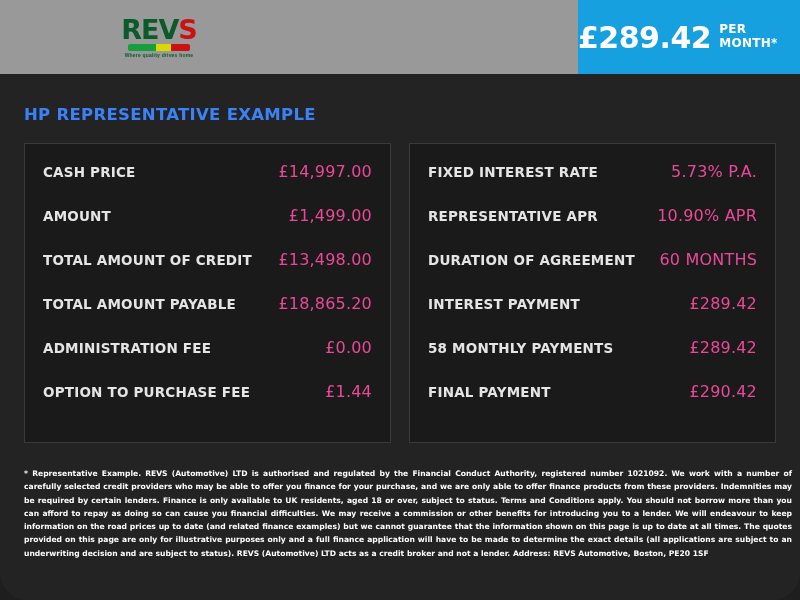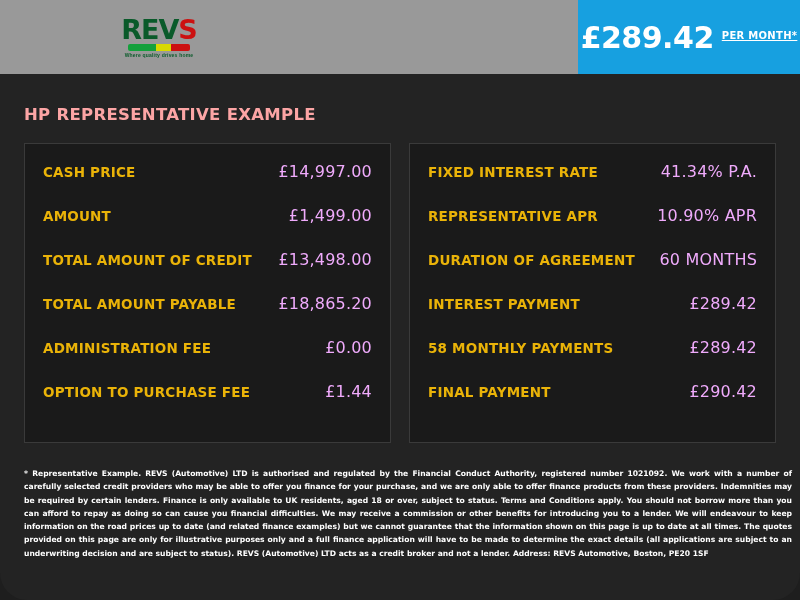--- a/index.html
+++ b/index.html
@@ -78,29 +78,28 @@
   }
   .price {
     font-family: "DejaVu Sans", sans-serif;
     font-weight: bold;
     font-size: 30px;
     letter-spacing: -0.5px;
   }
   .permonth {
     font-family: "DejaVu Sans", sans-serif;
     font-weight: bold;
-    font-size: 10px;
+    font-size: 12px;
     letter-spacing: 0.3px;
     padding-bottom: 3px;
-    text-decoration: underline;
   }
 
   
   .title {
-    color: #fca5a5;
+    color: #3b82f6;
     font-family: "DejaVu Sans", sans-serif;
     font-weight: bold;
     font-size: 16.5px;
     letter-spacing: 0.3px;
     margin: 31px 4px 0 24px;
   }
 
   
   .panels {
     display: flex;
@@ -117,27 +116,27 @@
   .row {
     display: flex;
     align-items: baseline;
     justify-content: space-between;
     height: 44px;
   }
   .row .label {
     font-family: "DejaVu Sans", sans-serif;
     font-weight: bold;
     font-size: 13.5px;
-    color: #eab308;
+    color: #e5e5e5;
     letter-spacing: 0.2px;
   }
   .row .value {
     font-family: "DejaVu Sans", sans-serif;
     font-size: 16px;
-    color: #f0abfc;
+    color: #ec4899;
     letter-spacing: 0.2px;
     white-space: nowrap;
   }
 
   
   .disclaimer {
     margin: 24px 8px 0 24px;
     color: #ffffff;
     font-family: "DejaVu Sans", sans-serif;
     font-weight: bold;
@@ -192,21 +191,21 @@
       </div>
       <div class="row">
         <span class="label">OPTION TO PURCHASE FEE</span>
         <span class="value">£1.44</span>
       </div>
     </div>
 
     <div class="panel">
       <div class="row">
         <span class="label">FIXED INTEREST RATE</span>
-        <span class="value">41.34% P.A.</span>
+        <span class="value">5.73% P.A.</span>
       </div>
       <div class="row">
         <span class="label">REPRESENTATIVE APR</span>
         <span class="value">10.90% APR</span>
       </div>
       <div class="row">
         <span class="label">DURATION OF AGREEMENT</span>
         <span class="value">60 MONTHS</span>
       </div>
       <div class="row">

